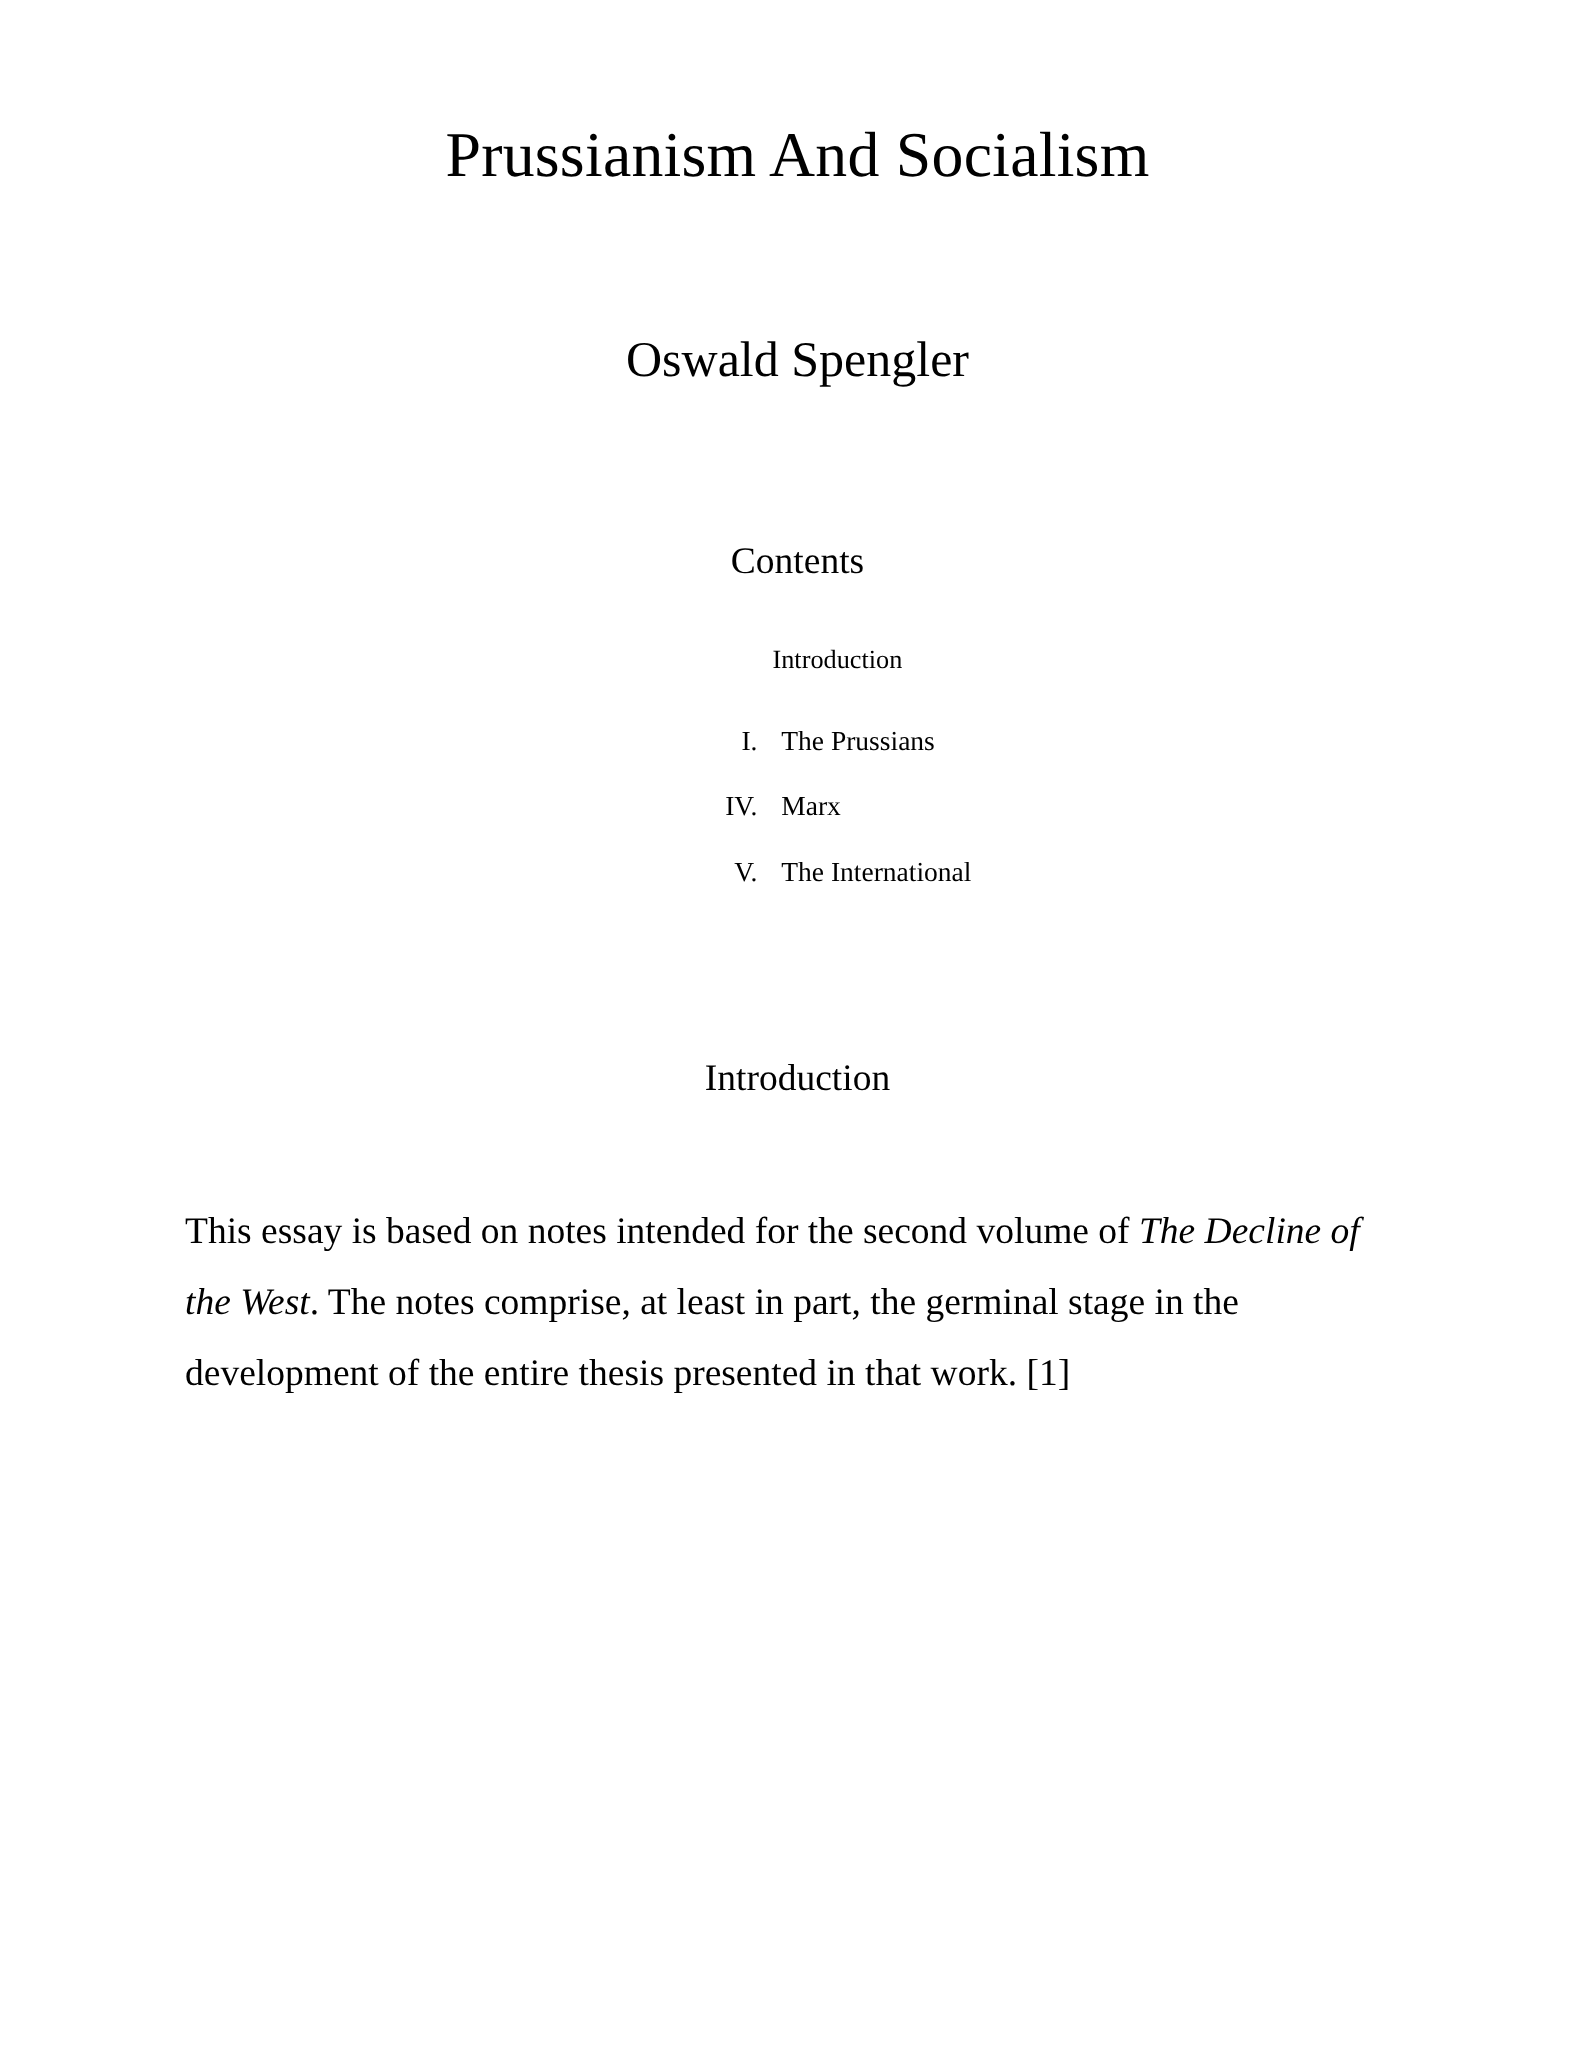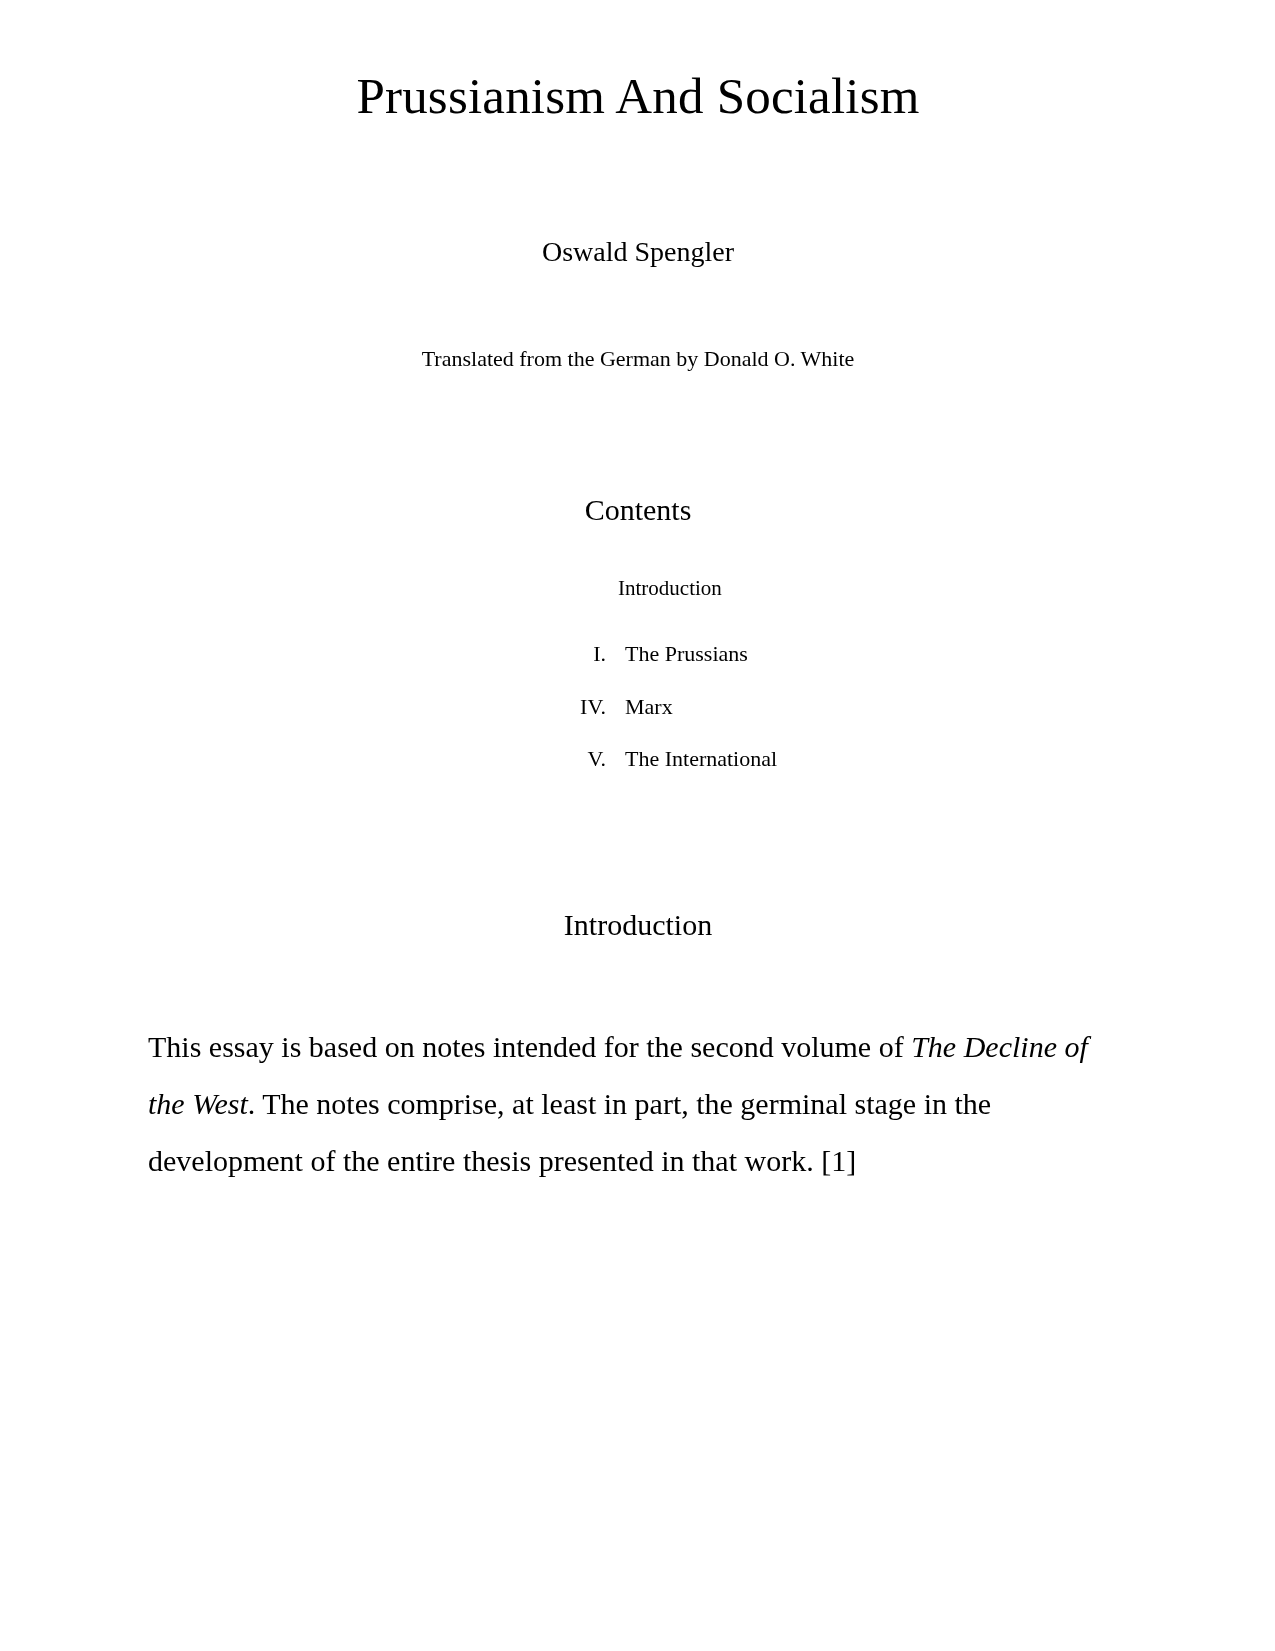--- a/index.html
+++ b/index.html
@@ -28,26 +28,26 @@
     width: 980px;
   }
 
   
   .doc-title {
     text-align: center;
     font-size: 51px;
     font-weight: normal;
     line-height: 1.15;
     margin: 0;
-    padding-top: 67px;
+    padding-top: 96px;
     letter-spacing: 0.2px;
   }
   .doc-author {
     text-align: center;
-    font-size: 28px;
+    font-size: 40px;
     font-weight: normal;
     line-height: 1.15;
     margin: 0;
     padding-top: 110px;
   }
   .doc-translator {
     text-align: center;
     font-size: 22px;
     font-weight: normal;
     line-height: 1.2;
@@ -130,21 +130,20 @@
 </head>
 <body>
 
 <div class="page">
   <div class="content">
 
     <h1 class="doc-title">Prussianism And Socialism</h1>
 
     <h2 class="doc-author">Oswald Spengler</h2>
 
-    <p class="doc-translator">Translated from the German by Donald O. White</p>
 
     <h2 class="contents-heading">Contents</h2>
 
     <div class="toc">
 
       <div class="toc-intro">Introduction</div>
 
       <ul class="toc-list">
 
         <li class="toc-item">

